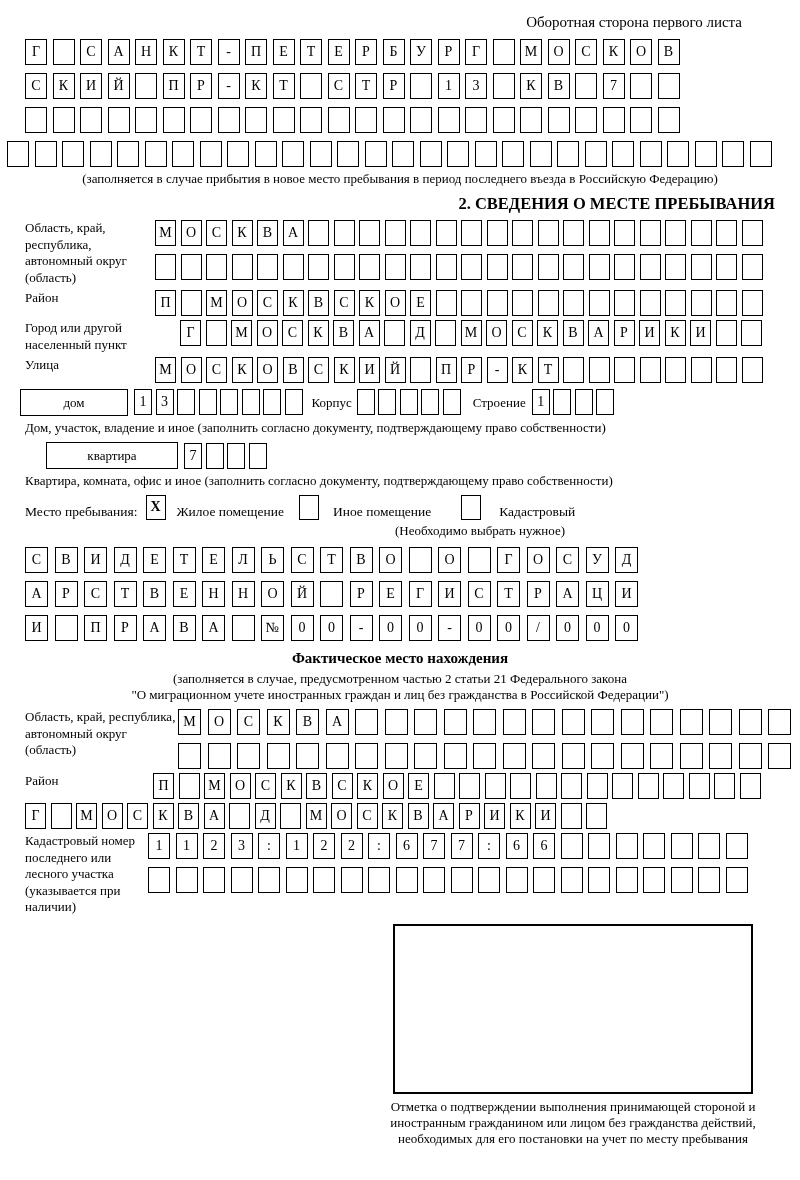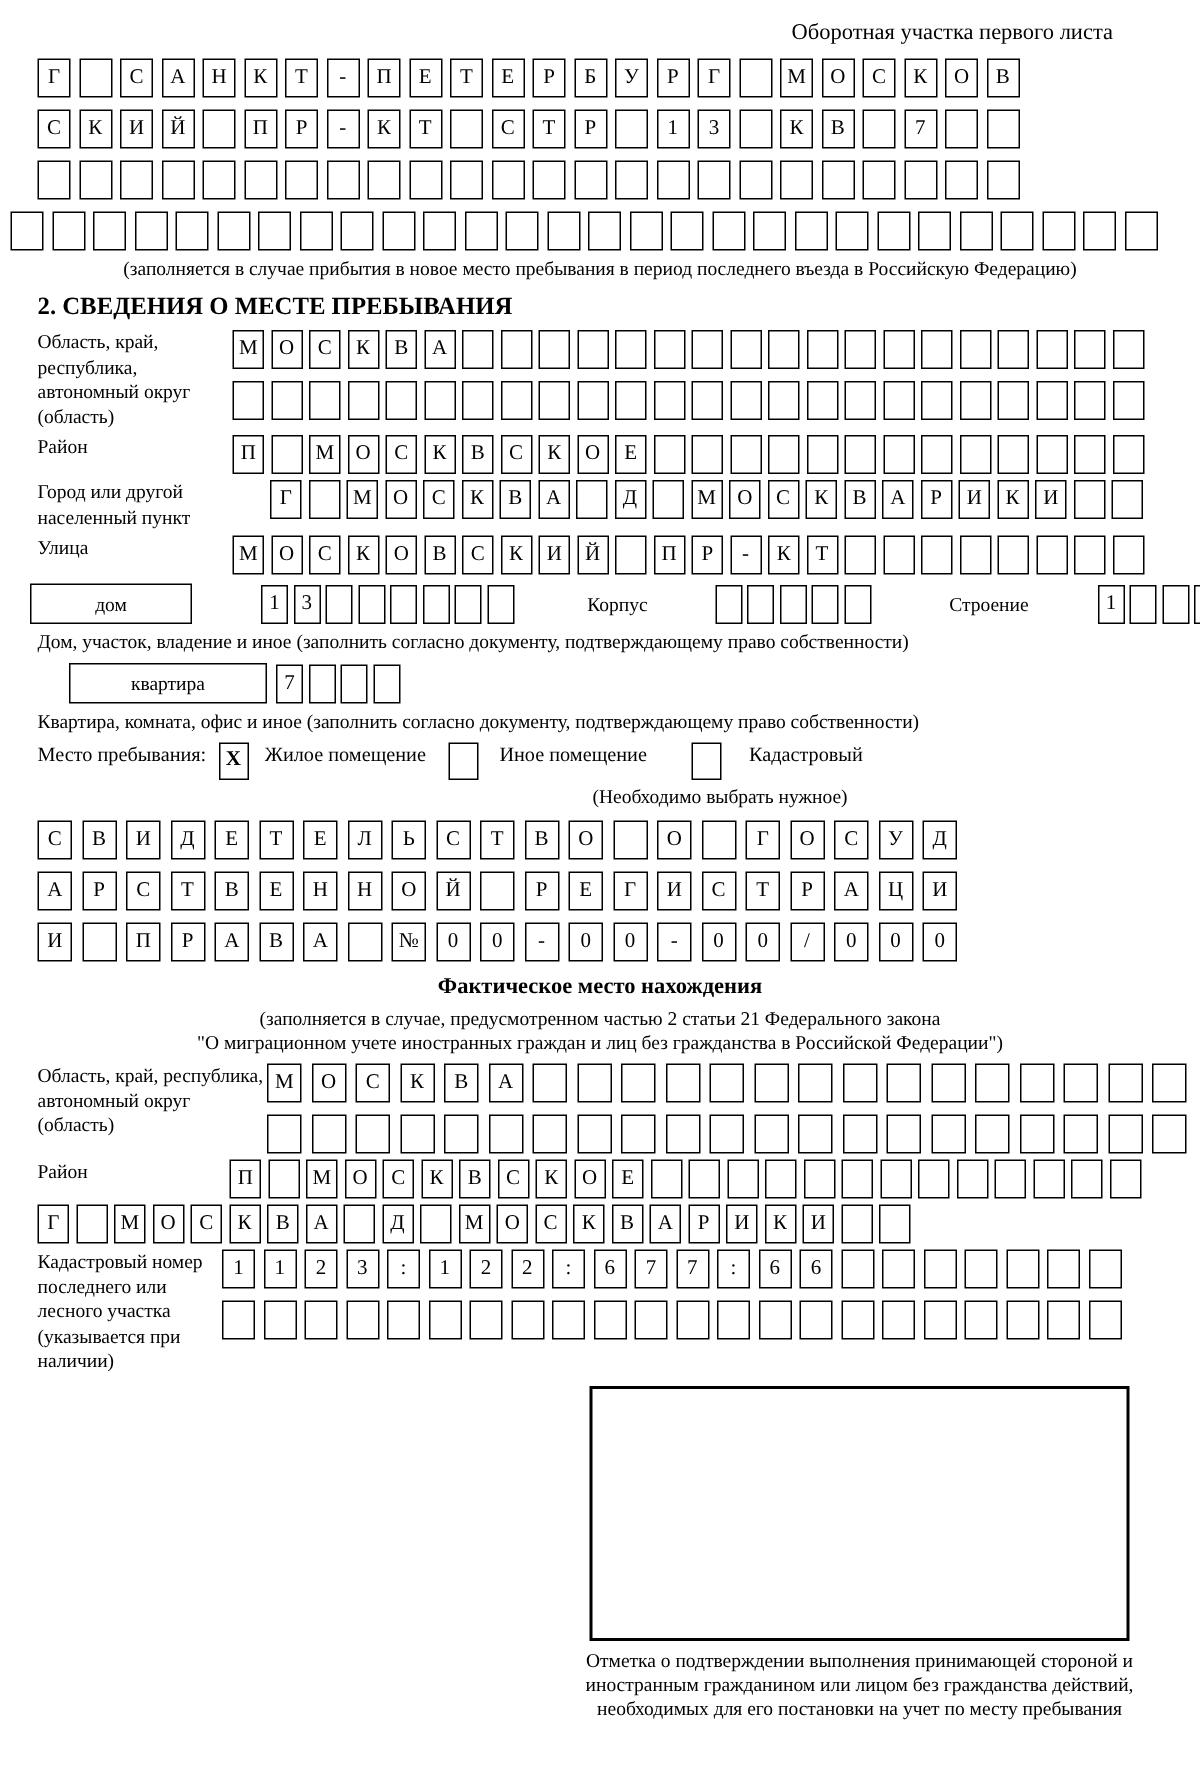--- a/index.html
+++ b/index.html
@@ -16,43 +16,43 @@
   .grids > .cellrow:last-child{ margin-bottom:0; }
   .cellrow{ display:flex; gap:5.5px; }
   .cell{
     width:22px;height:26px;box-sizing:border-box;border:1.8px solid #000;
     font-size:14px;line-height:23px;text-align:center;flex-shrink:0;background:#fff;
   }
   .cellrow.narrow{ gap:4.5px; } .cellrow.narrow .cell{ width:21px; }
   .cellrow.wide{ gap:6.5px; }  .cellrow.wide .cell{ width:23px; }
   .cellrow.tiny{ gap:3.5px; }  .cellrow.tiny .cell{ width:18px; }
   .note{ font-size:13px; text-align:center; }
-  .h-main{ font-size:16.5px; font-weight:bold; text-align:left; margin:7px 0 6px; }
+  .h-main{ font-size:16.5px; font-weight:bold; text-align:right; margin:7px 0 6px; }
   .h-sub{ font-size:15px; font-weight:bold; text-align:center; margin:9px 0 4px; }
   .boxlabel{
     box-sizing:border-box;border:1.8px solid #000;height:27px;font-size:13px;
     display:flex;align-items:center;justify-content:center;flex-shrink:0;background:#fff;
   }
   .inline-label{ font-size:13px; line-height:27px; white-space:nowrap; }
   .caption{ font-size:13px; margin:4px 0 6px; }
   .cb{
     width:20px;height:25px;box-sizing:border-box;border:1.8px solid #000;
     font-size:14px;font-weight:bold;text-align:center;line-height:22px;flex-shrink:0;background:#fff;
   }
-  .cbrow{ display:flex; align-items:flex-start; font-size:13.5px; }
+  .cbrow{ display:flex; align-items:flex-end; font-size:13.5px; }
   .stamp-box{ width:360px;height:170px;border:2px solid #000;box-sizing:border-box;margin-left:368px; }
   .stamp-caption{ width:400px; margin-left:348px; text-align:center; font-size:13px; line-height:1.25; margin-top:5px; }
   .mt4{margin-top:4px;} .mt6{margin-top:6px;} .mt8{margin-top:8px;}
 </style>
 </head>
 <body>
 
 <div class="page">
 
-  <div class="corner">Оборотная участка первого листа</div>
+  <div class="corner">Оборотная сторона первого листа</div>
 
   <div class="formline mt8">
     <div class="grids">
       <div class="cellrow">
           <span class="cell">Г</span>
           <span class="cell"></span>
           <span class="cell">С</span>
           <span class="cell">А</span>
           <span class="cell">Н</span>
           <span class="cell">К</span>
@@ -303,21 +303,21 @@
         <span class="cell"></span>
         <span class="cell"></span>
         <span class="cell"></span>
         <span class="cell"></span>
         <span class="cell"></span>
         <span class="cell"></span>
         <span class="cell"></span>
       </div>
   </div>
 
-  <div class="formline mt6" style="margin-left:-5px;align-items:center;gap:40px;">
+  <div class="formline mt6" style="margin-left:-5px;">
     <div class="boxlabel" style="width:108px;">дом</div>
     <div class="cellrow tiny" style="margin-left:6px;">
         <span class="cell">1</span>
         <span class="cell">3</span>
         <span class="cell"></span>
         <span class="cell"></span>
         <span class="cell"></span>
         <span class="cell"></span>
         <span class="cell"></span>
         <span class="cell"></span>

